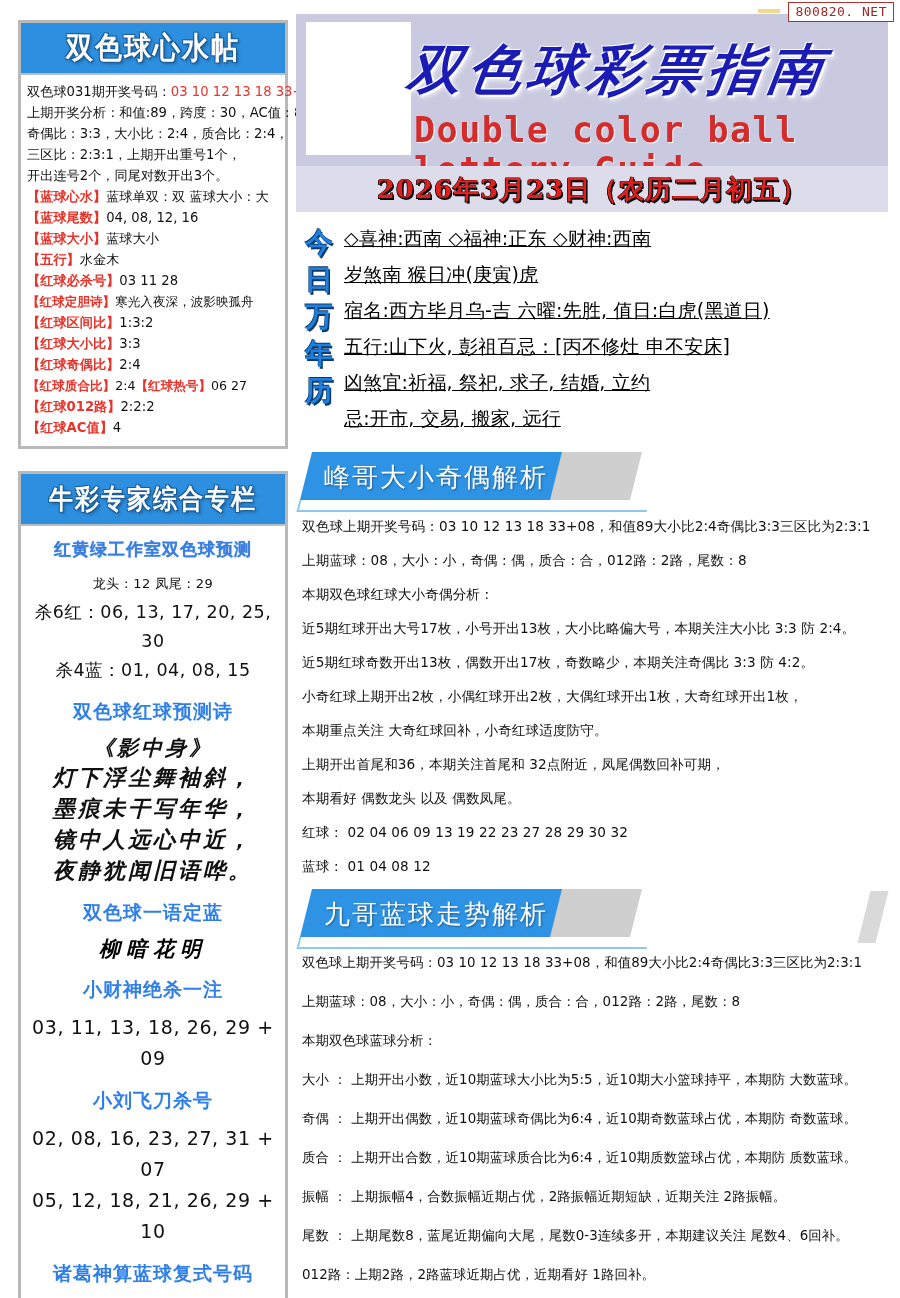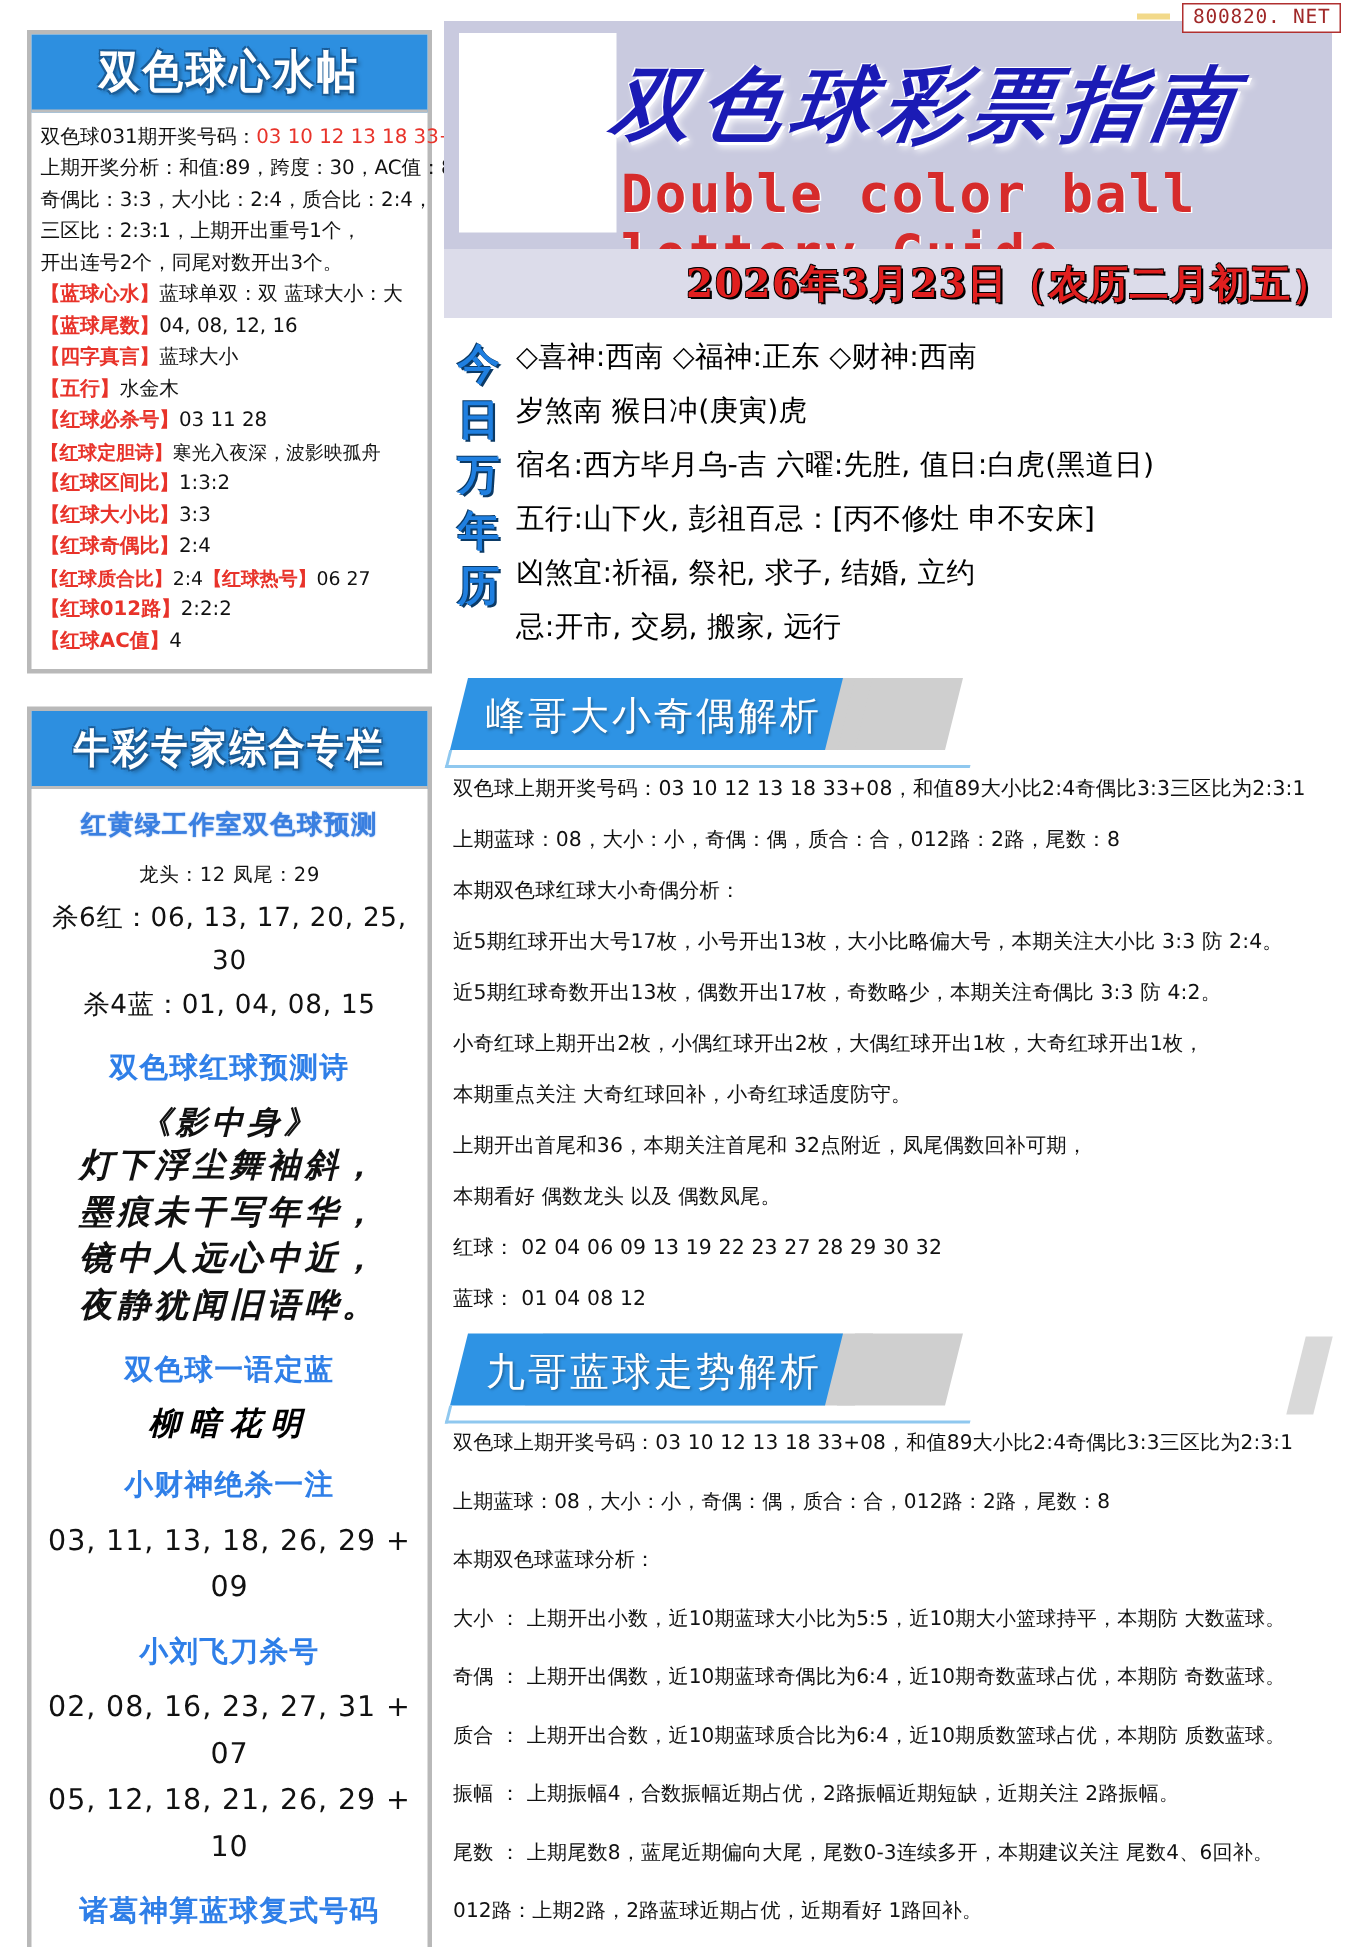--- a/index.html
+++ b/index.html
@@ -94,39 +94,39 @@
     transform:skewX(-8deg);
   }
   .mast-en {
     position:absolute; left:118px; top:96px;
     font-family:"DejaVu Sans Mono","Liberation Mono",monospace;
     font-weight:bold; font-size:35px; color:#d62b2b; letter-spacing:1.5px;
     text-shadow:1px 1px 0 #fff;
   }
 
   .date-bar {
-    background:#dcdcea; height:46px; display:flex; align-items:center; justify-content:flex-end;
+    background:#dcdcea; height:46px; display:flex; align-items:center; justify-content:center;
   }
   .date-bar .dt {
     font-family:"DejaVu Serif","Liberation Serif",serif;
     font-weight:bold; font-size:26px; color:#e01f1f; letter-spacing:1px;
     text-shadow:1.5px 1.5px 0 #000, -0.5px -0.5px 0 #000, 0.5px -0.5px 0 #000, -0.5px 0.5px 0 #000;
   }
 
   .calendar { position:relative; display:flex; padding:8px 0 6px; }
   .cal-side {
     width:46px; flex:0 0 46px; text-align:center; padding-top:4px;
   }
   .cal-side span {
     display:block;
     font-family:"DejaVu Serif","Liberation Serif",serif;
     font-weight:bold; font-size:28px; color:#1f7fe0; line-height:37px;
     text-shadow:1.5px 1.5px 0 #0b3a66, -0.6px -0.6px 0 #0b3a66;
   }
-  .cal-lines { flex:1; padding-left:2px; }
+  .cal-lines { flex:1; padding-left:2px;text-decoration:underline; }
   .cal-lines .cl {
     font-size:19px; line-height:36px; color:#000; white-space:nowrap; letter-spacing:.2px;
     font-family:"DejaVu Sans","Liberation Sans",sans-serif; font-weight:500;
   }
 
   
   .sect { margin-top:8px; position:relative; }
   .ribbon-wrap { position:relative; height:62px; }
   .rib-gray {
     position:absolute; left:60px; top:2px; width:280px; height:48px;
@@ -184,21 +184,21 @@
         <div class="ln">
           <span>双色球031期开奖号码：</span><span class="red">03  10  12  13  18  33+08</span>
         </div>
         <div class="ln">上期开奖分析：和值:89，跨度：30，AC值：8，</div>
         <div class="ln">奇偶比：3:3，大小比：2:4，质合比：2:4，</div>
         <div class="ln">三区比：2:3:1，上期开出重号1个，</div>
         <div class="ln">开出连号2个，同尾对数开出3个。</div>
 
         <div class="ln"><span class="tag">【蓝球心水】</span><span>蓝球单双：双  蓝球大小：大</span></div>
         <div class="ln"><span class="tag">【蓝球尾数】</span><span>04, 08, 12, 16</span></div>
-        <div class="ln"><span class="tag">【四字真言】</span><span>蓝球大小</span></div>
+        <div class="ln"><span class="tag">【蓝球大小】</span><span>蓝球大小</span></div>
         <div class="ln"><span class="tag">【五行】</span><span>水金木</span></div>
         <div class="ln"><span class="tag">【红球必杀号】</span><span>03  11  28</span></div>
         <div class="ln sm"><span class="tag">【红球定胆诗】</span><span>寒光入夜深，波影映孤舟</span></div>
         <div class="ln"><span class="tag">【红球区间比】</span><span>1:3:2</span></div>
         <div class="ln"><span class="tag">【红球大小比】</span><span>3:3</span></div>
         <div class="ln"><span class="tag">【红球奇偶比】</span><span>2:4</span></div>
         <div class="ln sm"><span class="tag">【红球质合比】</span><span>2:4</span><span class="tag">【红球热号】</span><span>06  27</span></div>
         <div class="ln"><span class="tag">【红球012路】</span><span>2:2:2</span></div>
         <div class="ln"><span class="tag">【红球AC值】</span><span>4</span></div>
       </div>

